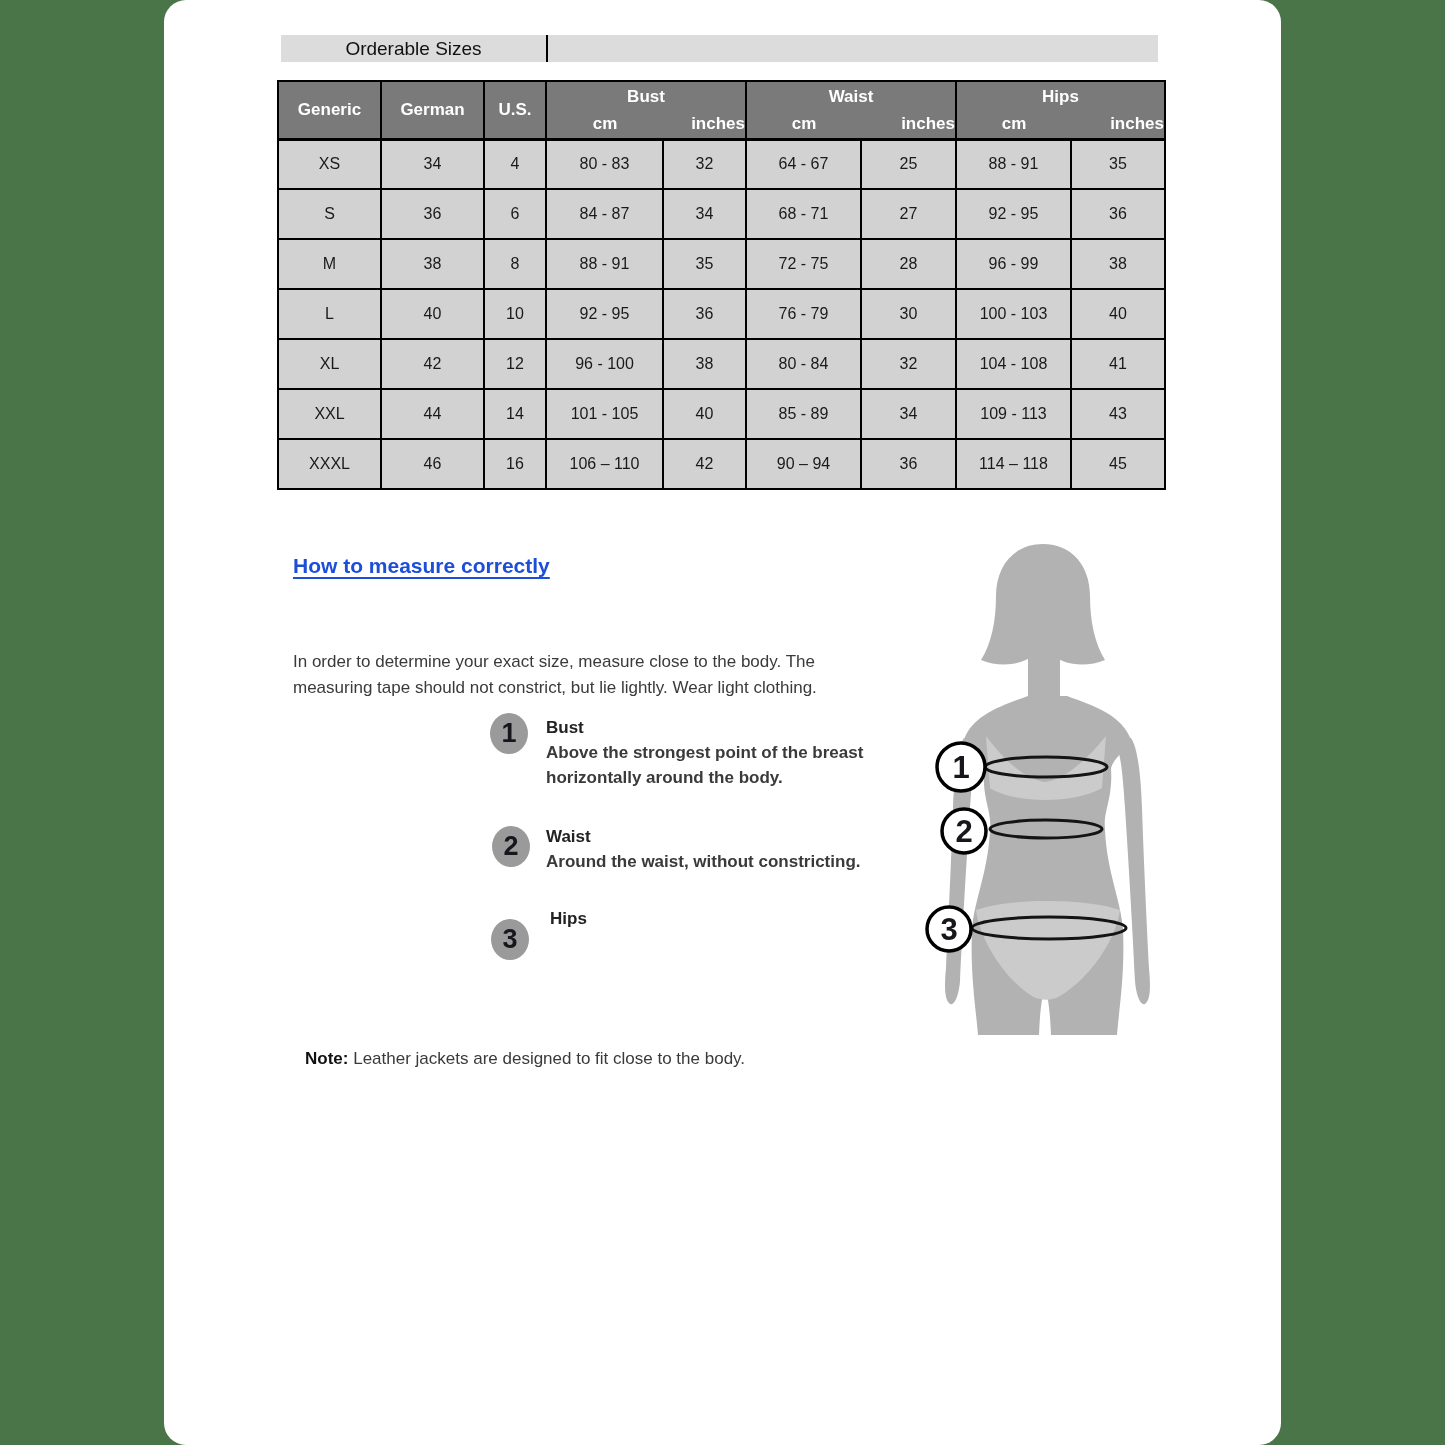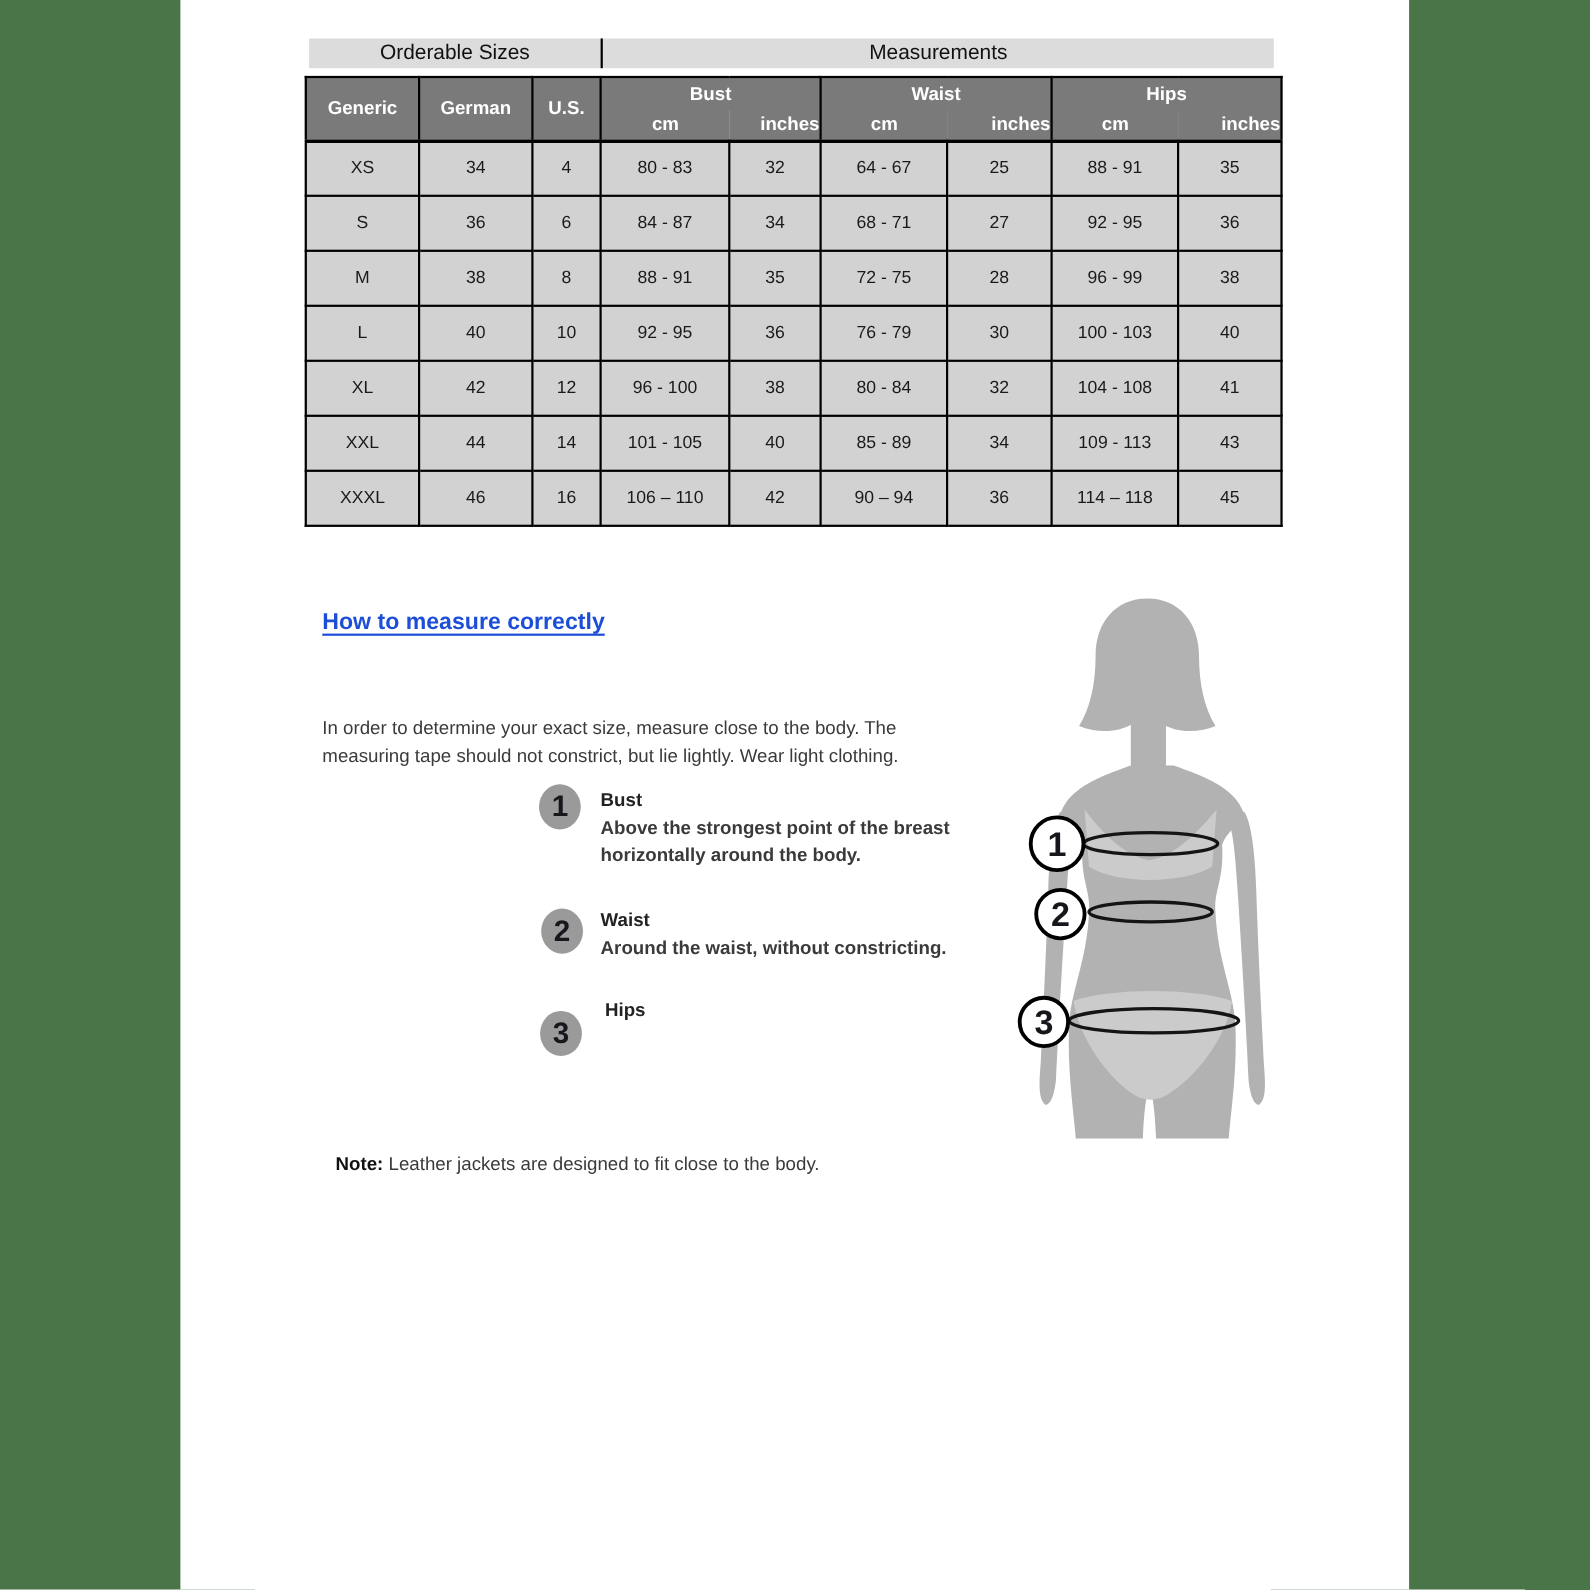--- a/index.html
+++ b/index.html
@@ -8,41 +8,42 @@
     font-family: "Liberation Sans", sans-serif;
     -webkit-font-smoothing: antialiased;
   }
   .page {
     position: relative;
     width: 1117px;
     height: 1445px;
     margin: 0 auto;
     background: #ffffff;
     overflow: hidden;
+    border-radius: 22px;
   }
 
   
   .top-header {
     position: absolute;
     left: 117px; top: 35px;
     width: 877px; height: 27px;
     display: flex;
     background: #dcdcdc;
     font-size: 19px;
     color: #111;
   }
   .top-header .cell {
     display: flex; align-items: center; justify-content: center;
   }
   .top-header .cell.left  { width: 265px; border-right: 2px solid #000; }
   .top-header .cell.right { flex: 1; }
 
   table.size-table {
     position: absolute;
-    left: 113px; top: 69px;
+    left: 113px; top: 80px;
     width: 887px;
     border-collapse: collapse;
     table-layout: fixed;
     background: #d2d2d2;
   }
   table.size-table th, table.size-table td {
     border: 2px solid #000;
     text-align: center;
     vertical-align: middle;
     padding: 0;
@@ -132,21 +133,20 @@
     fill: #16161c;
   }
 </style>
 </head>
 <body>
 
 <div class="page">
 
   <div class="top-header">
     <div class="cell left">Orderable Sizes</div>
-    <div class="cell right">Measurements</div>
   </div>
 
   <table class="size-table">
     <colgroup>
       <col style="width:103px">
         <col style="width:103px">
         <col style="width:62px">
       <col style="width:117px">
         <col style="width:83px">
       <col style="width:115px">

